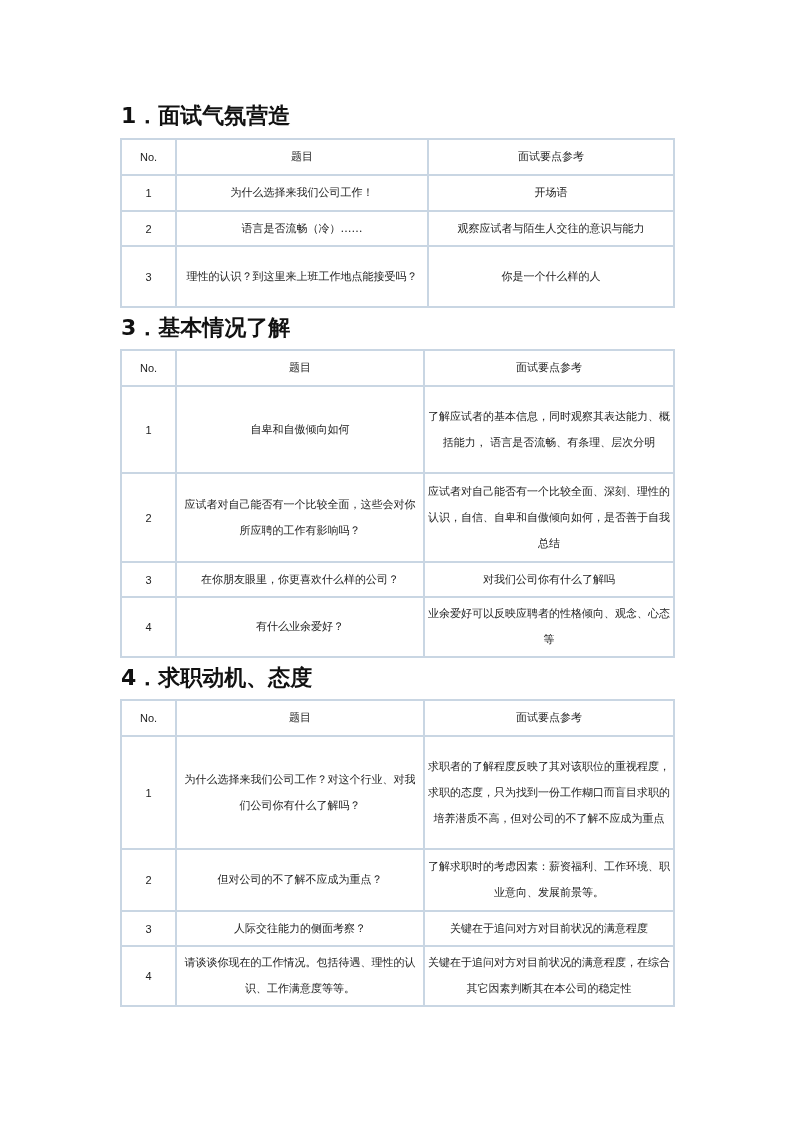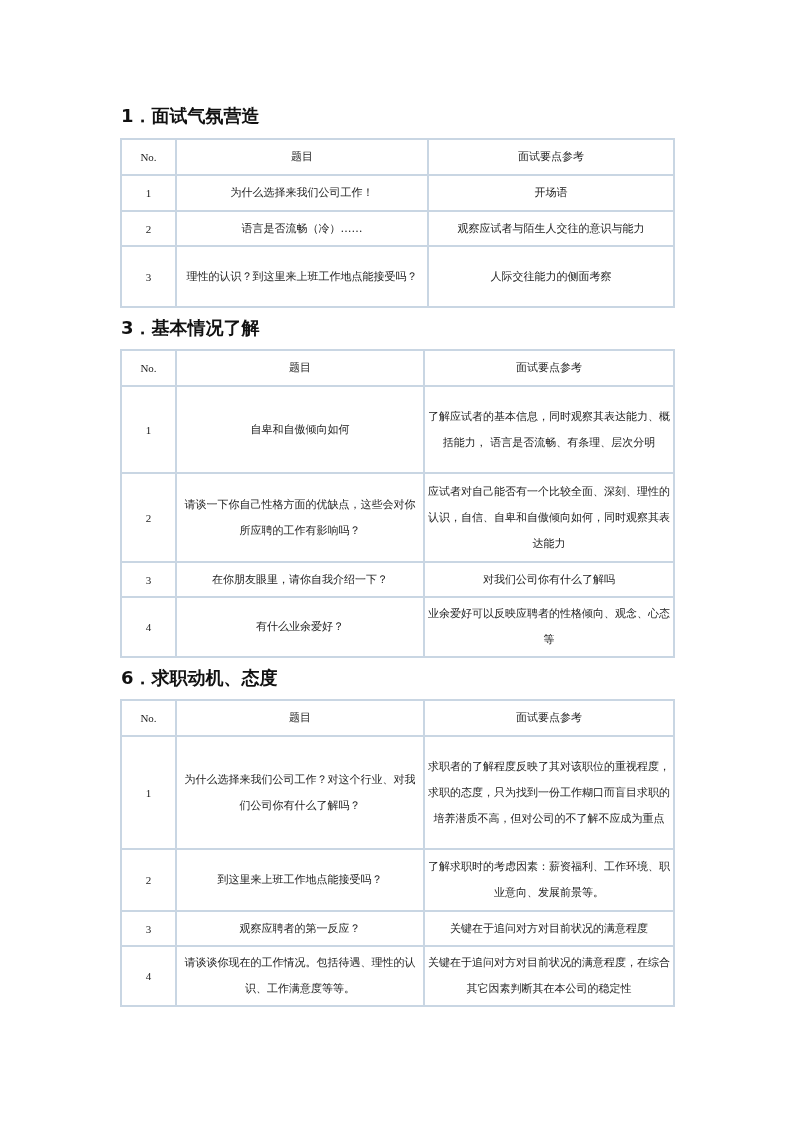--- a/index.html
+++ b/index.html
@@ -12,21 +12,21 @@
       height: 1122px;
       position: relative;
       font-family: "DejaVu Serif", "Liberation Serif", serif;
       color: #222;
     }
     .section-title {
       position: absolute;
       left: 121px;
       font-family: "DejaVu Sans", "Liberation Sans", sans-serif;
       font-weight: bold;
-      font-size: 18px;
+      font-size: 22px;
       line-height: 22px;
       color: #111;
       margin: 0;
       white-space: nowrap;
     }
     table.qa {
       position: absolute;
       left: 120px;
       width: 553px;
       border-collapse: collapse;
@@ -37,21 +37,21 @@
     }
     table.qa td {
       border: 2px solid #c9d6e3;
       text-align: center;
       vertical-align: middle;
       padding: 2px 3px;
       line-height: 26px;
       word-break: break-all;
     }
     table.qa td.no {
-      font-family: Liberation Serif, serif;
+      font-family: Liberation Sans, sans-serif;
       font-size: 11px;
     }
   </style>
 </head>
 <body>
 
 <h2 class="section-title" style="top:105px;">1．面试气氛营造</h2>
 <table class="qa" style="top:138px;">
   <colgroup>
       <col style="width:55px">
@@ -70,21 +70,21 @@
     <td>开场语</td>
   </tr>
   <tr style="height:35px">
     <td class="no">2</td>
     <td>语言是否流畅（冷）……</td>
     <td>观察应试者与陌生人交往的意识与能力</td>
   </tr>
   <tr style="height:61px">
     <td class="no">3</td>
     <td>理性的认识？到这里来上班工作地点能接受吗？</td>
-    <td>人际交往能力的侧面考察</td>
+    <td>你是一个什么样的人</td>
   </tr>
 </tbody>
   </table>
 
 <h2 class="section-title" style="top:317px;">3．基本情况了解</h2>
 <table class="qa" style="top:349px;">
   <colgroup>
       <col style="width:55px">
       <col style="width:248px">
       <col style="width:250px">
@@ -95,62 +95,62 @@
     <td>题目</td>
     <td>面试要点参考</td>
   </tr>
   <tr style="height:87px">
     <td class="no">1</td>
     <td>自卑和自傲倾向如何</td>
     <td>了解应试者的基本信息，同时观察其表达能力、概括能力， 语言是否流畅、有条理、层次分明</td>
   </tr>
   <tr style="height:89px">
     <td class="no">2</td>
-    <td>请谈一下你自己性格方面的优缺点，这些会对你所应聘的工作有影响吗？</td>
-    <td>应试者对自己能否有一个比较全面、深刻、理性的认识，自信、自卑和自傲倾向如何，同时观察其表达能力</td>
+    <td>应试者对自己能否有一个比较全面，这些会对你所应聘的工作有影响吗？</td>
+    <td>应试者对自己能否有一个比较全面、深刻、理性的认识，自信、自卑和自傲倾向如何，是否善于自我总结</td>
   </tr>
   <tr style="height:35px">
     <td class="no">3</td>
-    <td>在你朋友眼里，请你自我介绍一下？</td>
+    <td>在你朋友眼里，你更喜欢什么样的公司？</td>
     <td>对我们公司你有什么了解吗</td>
   </tr>
   <tr style="height:60px">
     <td class="no">4</td>
     <td>有什么业余爱好？</td>
     <td>业余爱好可以反映应聘者的性格倾向、观念、心态等</td>
   </tr>
 </tbody>
   </table>
 
-<h2 class="section-title" style="top:667px;">6．求职动机、态度</h2>
+<h2 class="section-title" style="top:667px;">4．求职动机、态度</h2>
 <table class="qa" style="top:699px;">
   <colgroup>
       <col style="width:55px">
       <col style="width:248px">
       <col style="width:250px">
     </colgroup>
   <tbody>
       <tr style="height:36px">
     <td class="no">No.</td>
     <td>题目</td>
     <td>面试要点参考</td>
   </tr>
   <tr style="height:113px">
     <td class="no">1</td>
     <td>为什么选择来我们公司工作？对这个行业、对我们公司你有什么了解吗？</td>
     <td>求职者的了解程度反映了其对该职位的重视程度，求职的态度，只为找到一份工作糊口而盲目求职的培养潜质不高，但对公司的不了解不应成为重点</td>
   </tr>
   <tr style="height:62px">
     <td class="no">2</td>
-    <td>到这里来上班工作地点能接受吗？</td>
+    <td>但对公司的不了解不应成为重点？</td>
     <td>了解求职时的考虑因素：薪资福利、工作环境、职业意向、发展前景等。</td>
   </tr>
   <tr style="height:35px">
     <td class="no">3</td>
-    <td>观察应聘者的第一反应？</td>
+    <td>人际交往能力的侧面考察？</td>
     <td>关键在于追问对方对目前状况的满意程度</td>
   </tr>
   <tr style="height:60px">
     <td class="no">4</td>
     <td>请谈谈你现在的工作情况。包括待遇、理性的认识、工作满意度等等。</td>
     <td>关键在于追问对方对目前状况的满意程度，在综合其它因素判断其在本公司的稳定性</td>
   </tr>
 </tbody>
   </table>
 

